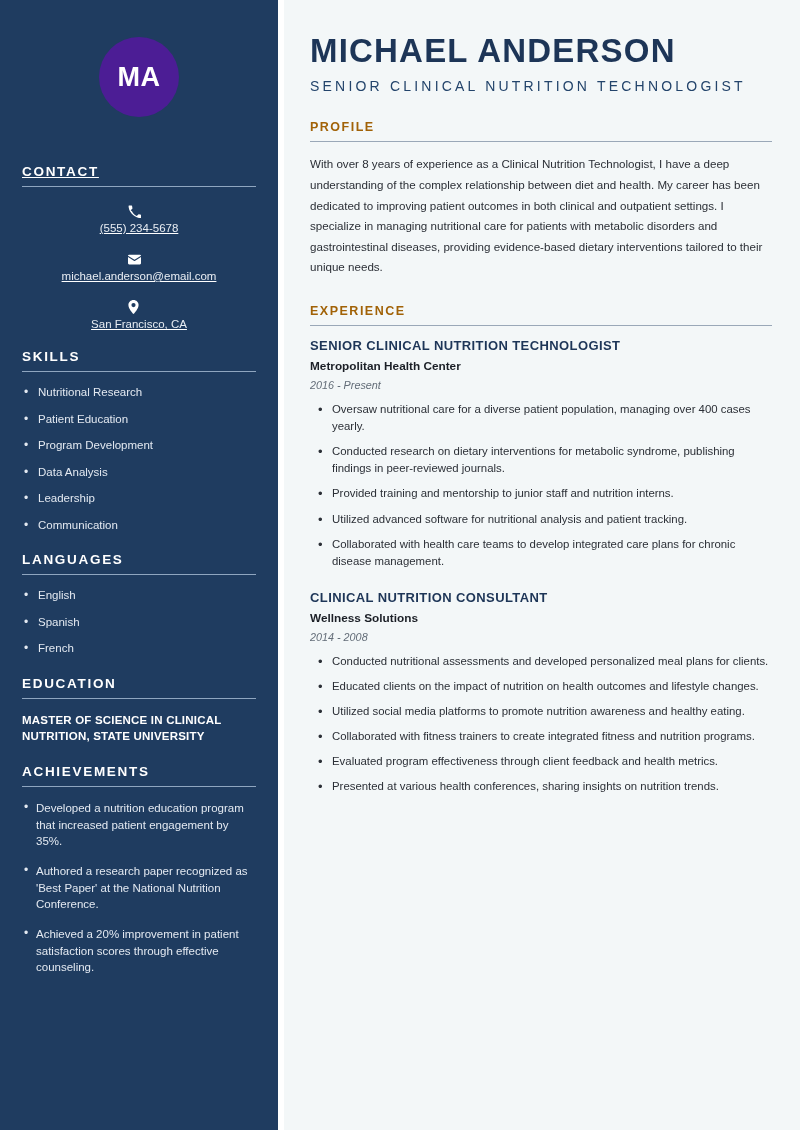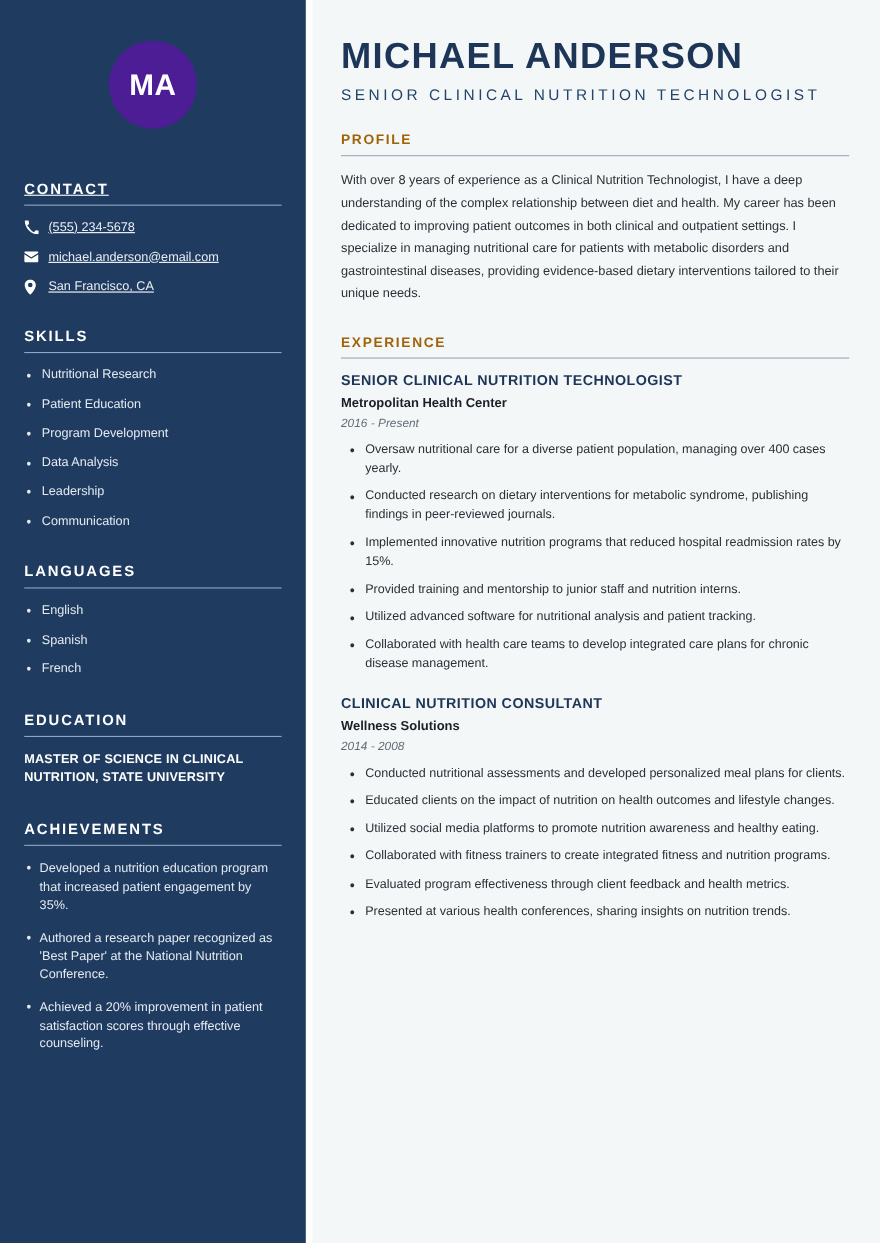--- a/index.html
+++ b/index.html
@@ -47,21 +47,21 @@
     background: #4c1d95;
     display: flex;
     align-items: center;
     justify-content: center;
     color: #ffffff;
     font-size: 27px;
     font-weight: bold;
     letter-spacing: 0.5px;
   }
 
-  .side-section { margin-top: 30px; }
+  .side-section { margin-top: 19px; }
   .side-section.first { margin-top: 37px; text-decoration: underline; }
 
   .side-heading {
     font-size: 13.5px;
     font-weight: bold;
     letter-spacing: 1.7px;
     color: #ffffff;
     padding-bottom: 7px;
   }
 
@@ -70,20 +70,21 @@
     background: #8fa6c0;
     margin-bottom: 13px;
   }
 
   .contact-row {
     display: flex;
     align-items: center;
     margin-bottom: 14px;
     font-size: 11.5px;
     color: #e8edf3;
+    flex-direction: column;
   }
 
   .contact-icon {
     width: 22px;
     flex: 0 0 22px;
     display: flex;
     align-items: center;
     justify-content: flex-start;
   }
   .contact-icon svg { display: block; }
@@ -320,21 +321,20 @@
       <div class="main-heading">EXPERIENCE</div>
       <div class="main-rule"></div>
 
       <div class="job exp-block">
         <div class="job-title">SENIOR CLINICAL NUTRITION TECHNOLOGIST</div>
         <div class="job-company">Metropolitan Health Center</div>
         <div class="job-dates">2016 - Present</div>
         <ul class="job-list">
           <li>Oversaw nutritional care for a diverse patient population, managing over 400 cases yearly.</li>
           <li>Conducted research on dietary interventions for metabolic syndrome, publishing findings in peer-reviewed journals.</li>
-          <li>Implemented innovative nutrition programs that reduced hospital readmission rates by 15%.</li>
           <li>Provided training and mentorship to junior staff and nutrition interns.</li>
           <li>Utilized advanced software for nutritional analysis and patient tracking.</li>
           <li>Collaborated with health care teams to develop integrated care plans for chronic disease management.</li>
         </ul>
       </div>
 
       <div class="job">
         <div class="job-title">CLINICAL NUTRITION CONSULTANT</div>
         <div class="job-company">Wellness Solutions</div>
         <div class="job-dates">2014 - 2008</div>

